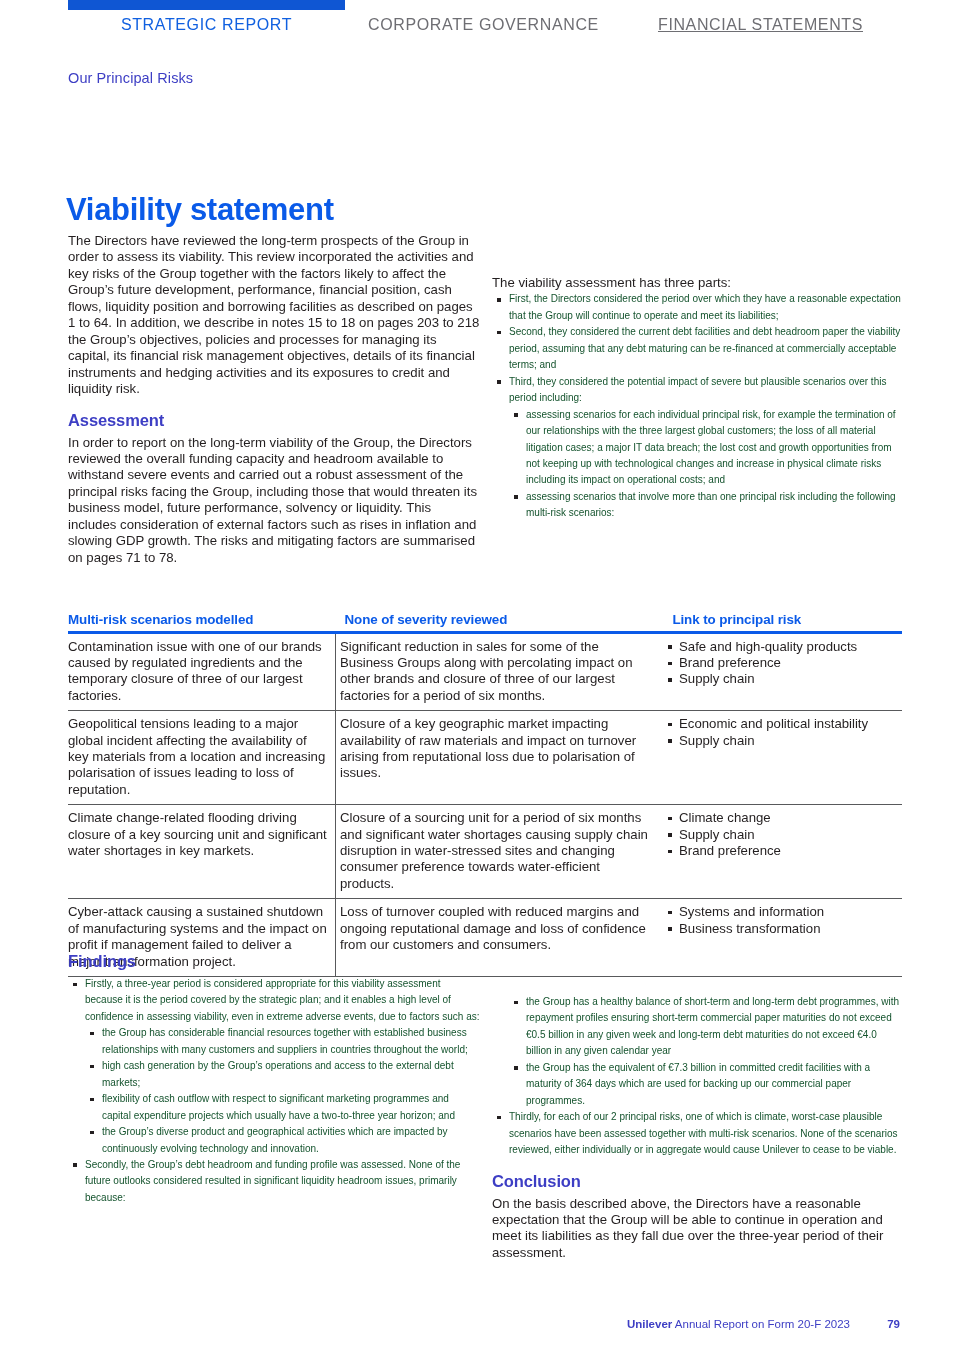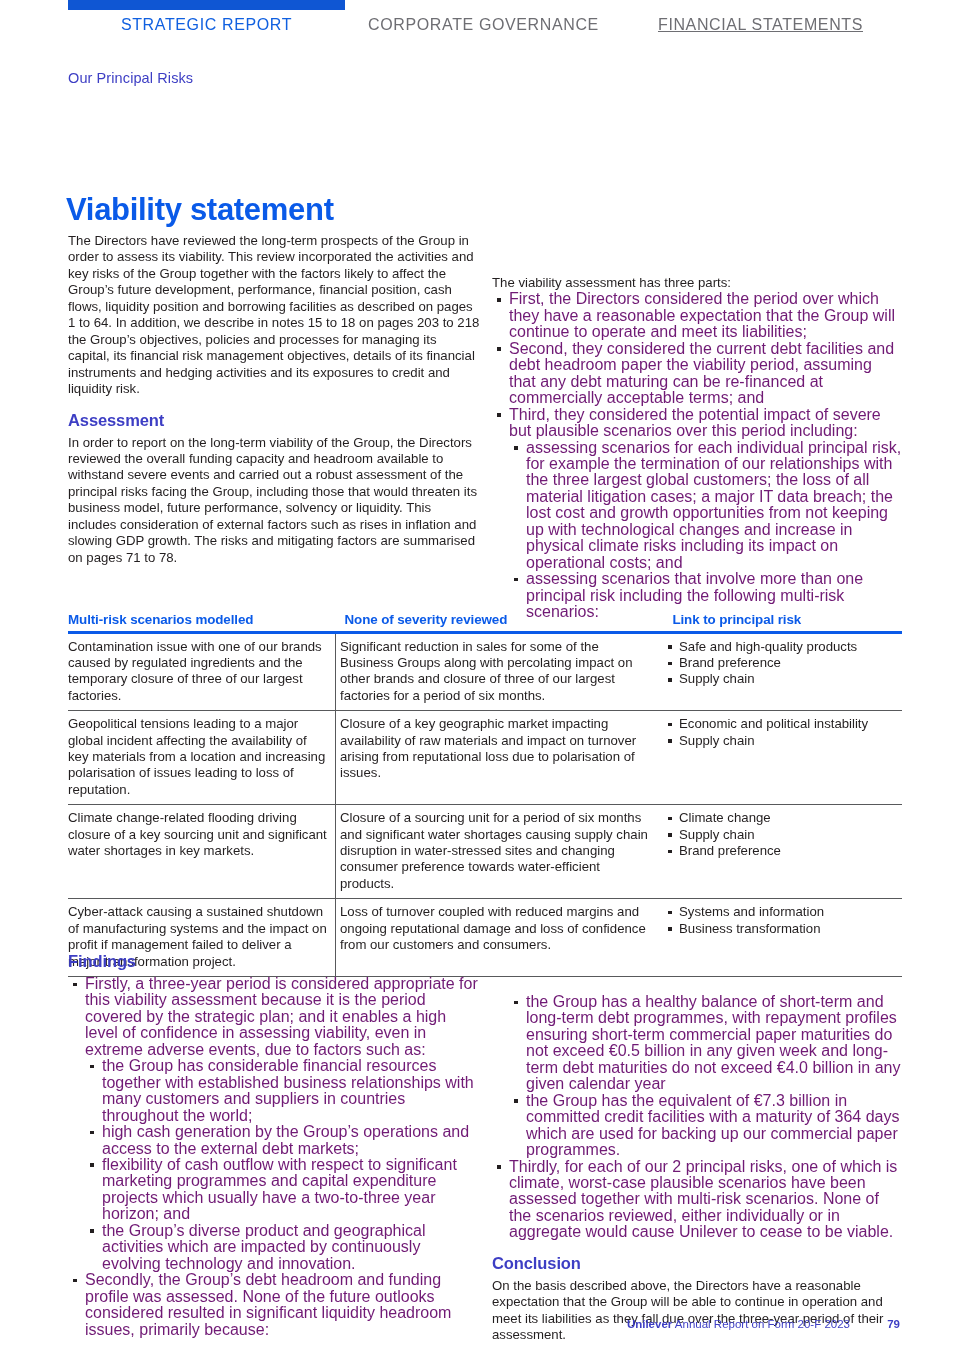--- a/index.html
+++ b/index.html
@@ -108,23 +108,23 @@
 
   
   ul.bl {
     margin: 0;
     padding: 0;
     list-style: none;
   }
   ul.bl > li {
     position: relative;
     padding-left: 17px;
-    font-size: 16px;
+    font-size: 10px;
     line-height: 16.45px;
-    color: #701a75;
+    color: #14532d;
   }
   ul.bl > li::before {
     content: "";
     position: absolute;
     left: 5px;
     top: 6.5px;
     width: 3.6px;
     height: 3.6px;
     background: #231f20;
   }

